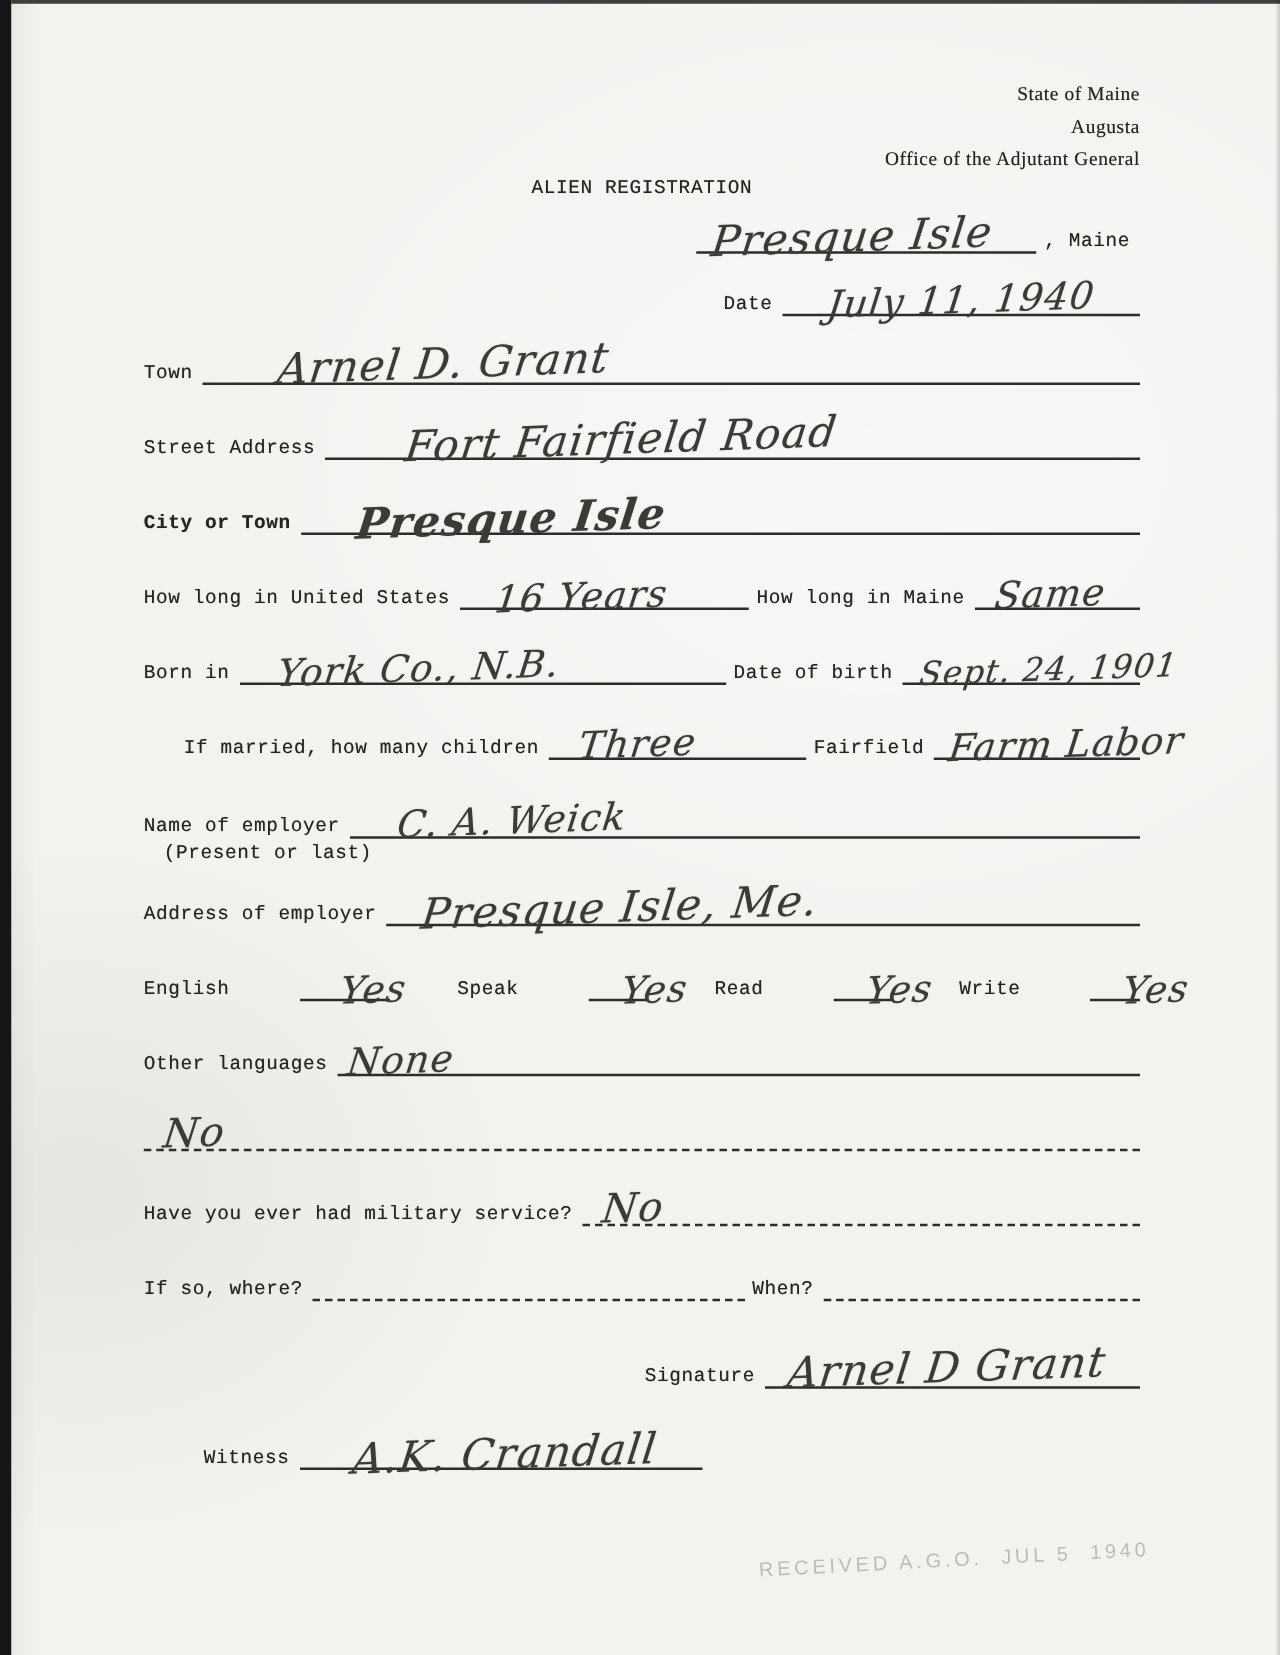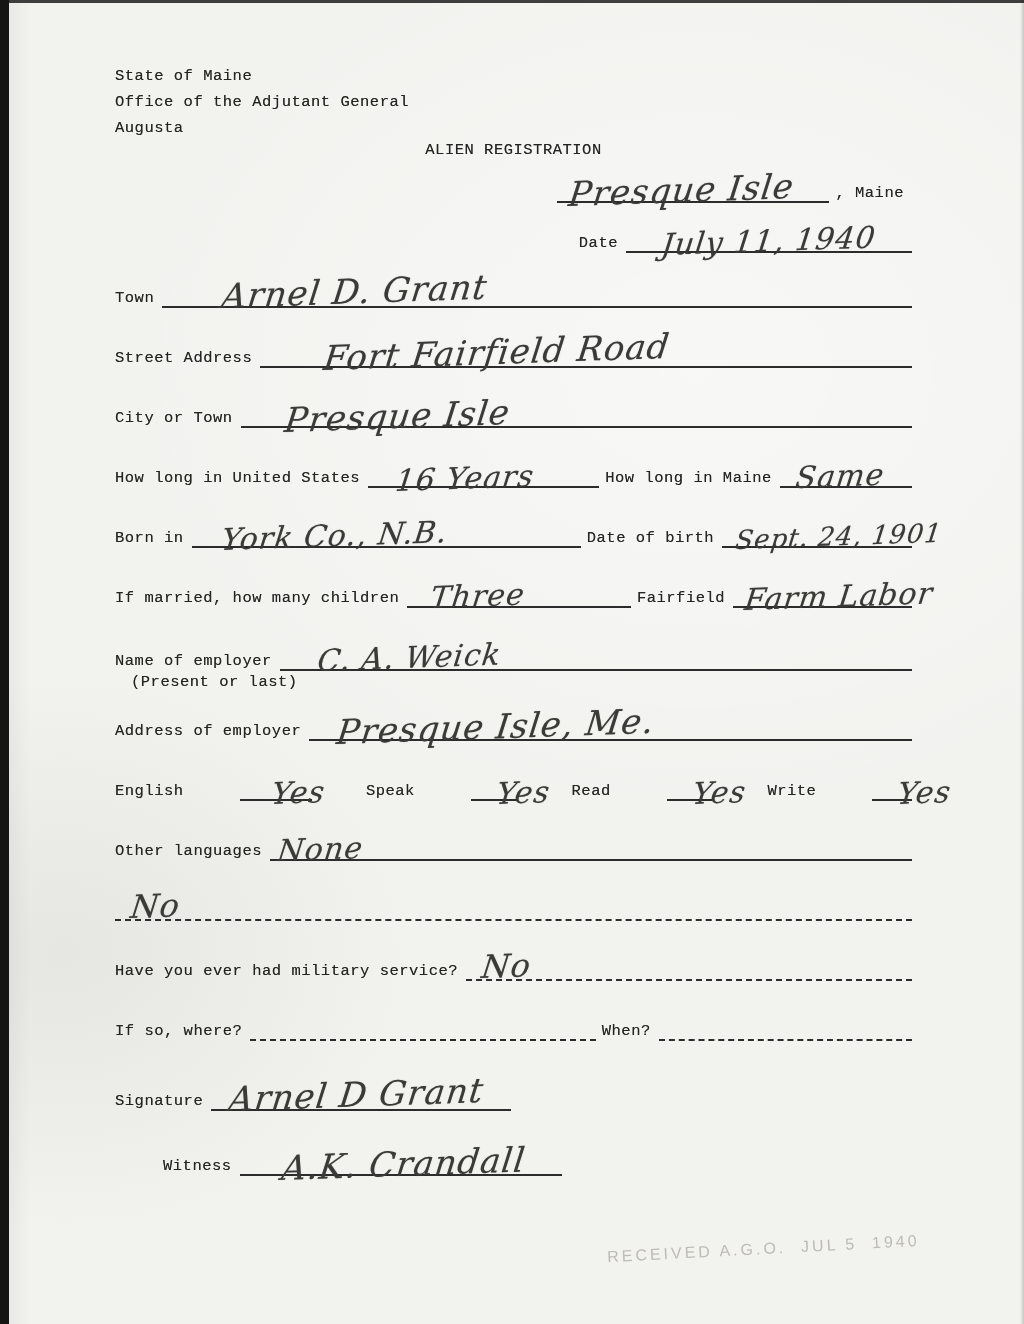--- a/index.html
+++ b/index.html
@@ -14,21 +14,21 @@
     font-family:"Liberation Mono","DejaVu Sans Mono",monospace;
     color:#1f1f1f;
   }
   .edge-left  { position:absolute; left:0; top:0; width:9px; height:100%; background:#151515; }
   .edge-top   { position:absolute; left:9px; top:0; right:0; height:3px; background:rgba(30,30,30,.85); }
   .edge-right { position:absolute; right:0; top:0; width:4px; height:100%; background:linear-gradient(90deg, rgba(0,0,0,0), rgba(0,0,0,.18)); }
 
   .page { position:absolute; left:9px; top:3px; right:0; bottom:0; padding:60px 112px 0 106px; }
 
   .typed { font-size:15.5px; letter-spacing:.5px; color:#242421; text-shadow:0 0 .6px rgba(36,36,33,.55); }
-  .center { text-align:left; line-height:26px; }
+  .center { text-align:right; line-height:26px;font-family:Liberation Serif, serif; }
   .title  { text-align:center; }
 
   .frow { display:flex; align-items:flex-end; height:22px; }
   .lbl  { white-space:pre; padding-bottom:1px; padding-right:8px; flex:0 0 auto; }
   .lbl-mid { padding-left:6px; }
   .line {
     position:relative; border-bottom:2px solid #2c2c2c; height:100%;
     flex:1 1 auto;
   }
   .line.dashed { border-bottom-style:dashed; }
@@ -41,21 +41,21 @@
     text-shadow:0 0 1px rgba(50,50,46,.35);
     transform:rotate(-2deg) skewX(-9deg); transform-origin:left bottom;
   }
   .hw-xl { font-size:34px; }
   .hw-lg { font-size:30px; }
   .hw-md { font-size:27px; }
 
   .sublabel { margin-top:2px; }
   .sublabel .typed { letter-spacing:.5px; }
 
-  .sig-row  { }
+  .sig-row  { justify-content:flex-end; }
   .place-row{ justify-content:flex-end; }
 
   .stamp {
     position:absolute; right:104px; top:1240px;
     font-family:"Liberation Sans","DejaVu Sans",sans-serif;
     font-size:16px; letter-spacing:3px; color:#b4b2aa; opacity:.85;
     transform:rotate(-3deg); white-space:pre;
   }
 
   
@@ -84,22 +84,22 @@
 
 <div class="scan">
   <div class="edge-left"></div>
   <div class="edge-top"></div>
   <div class="edge-right"></div>
 
   <div class="page">
 
     <div class="center typed">
       <div>State of Maine</div>
+      <div>Augusta</div>
       <div>Office of the Adjutant General</div>
-      <div>Augusta</div>
     </div>
 
     <div class="title typed">ALIEN REGISTRATION</div>
 
     <div class="frow place-row" style="margin-top:22px;">
       <span class="line fixed" style="width:272px;">
         <span class="hw hw-xl hw-place">Presque Isle</span>
       </span>
       <span class="lbl typed lbl-mid">, Maine</span>
     </div>
@@ -118,21 +118,21 @@
       </span>
     </div>
 
     <div class="frow" style="margin-top:38px;">
       <span class="lbl typed">Street Address</span>
       <span class="line">
         <span class="hw hw-xl hw-street">Fort Fairfield Road</span>
       </span>
     </div>
 
-    <div class="frow" style="margin-top:38px;">
+    <div class="frow" style="margin-top:38px;font-weight:bold;">
       <span class="lbl typed">City or Town</span>
       <span class="line">
         <span class="hw hw-xl hw-city">Presque Isle</span>
       </span>
     </div>
 
     <div class="frow" style="margin-top:38px;text-align:right;">
       <span class="lbl typed">How long in United States</span>
       <span class="line" style="flex:1.75;">
         <span class="hw hw-lg hw-usyears">16 Years</span>
@@ -147,21 +147,21 @@
       <span class="lbl typed">Born in</span>
       <span class="line" style="flex:2.05;">
         <span class="hw hw-lg hw-born">York Co., N.B.</span>
       </span>
       <span class="lbl typed lbl-mid">Date of birth</span>
       <span class="line" style="flex:1;">
         <span class="hw hw-lg hw-dob">Sept. 24, 1901</span>
       </span>
     </div>
 
-    <div class="frow" style="margin-top:38px;">
+    <div class="frow" style="margin-top:38px;margin-left:32px;">
       <span class="lbl typed">If married, how many children</span>
       <span class="line" style="flex:1.25;">
         <span class="hw hw-lg hw-three">Three</span>
       </span>
       <span class="lbl typed lbl-mid">Fairfield</span>
       <span class="line" style="flex:1;">
         <span class="hw hw-lg hw-occ">Farm Labor</span>
       </span>
     </div>
 

